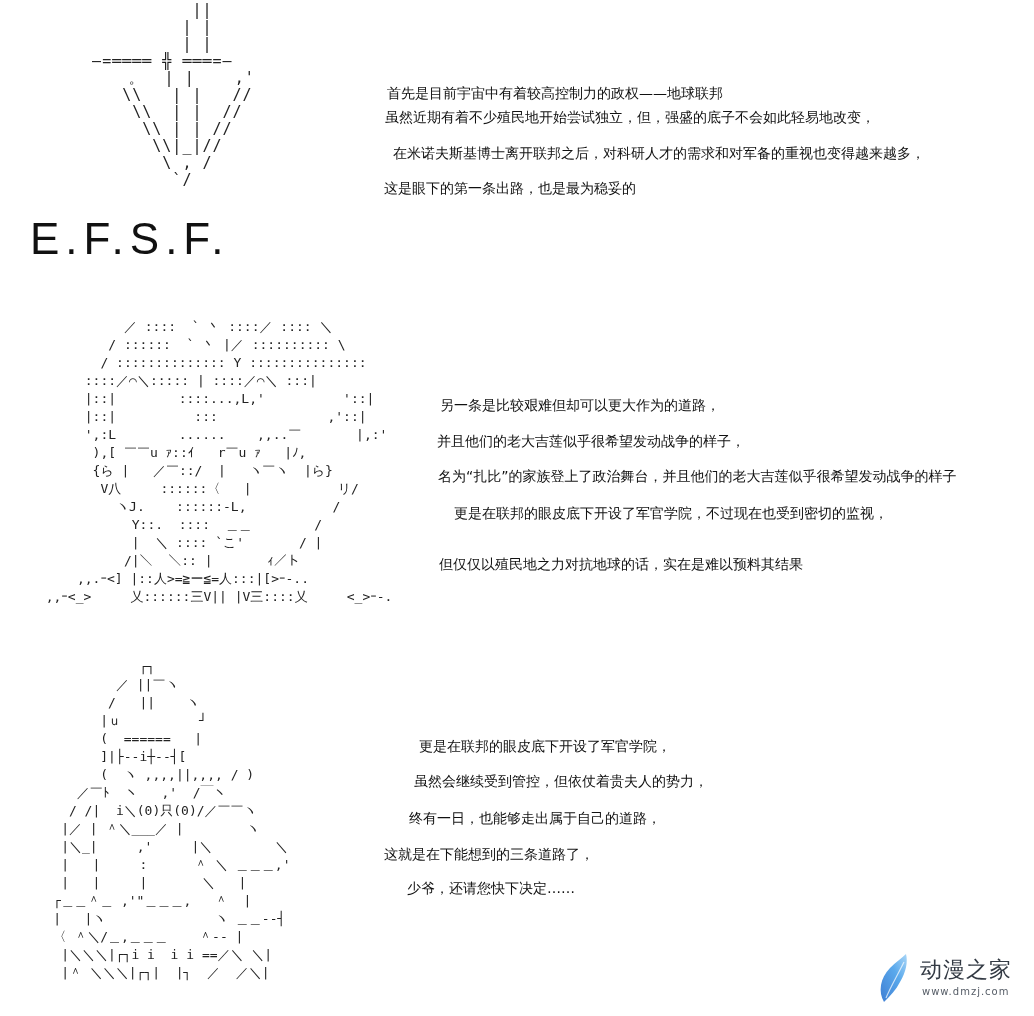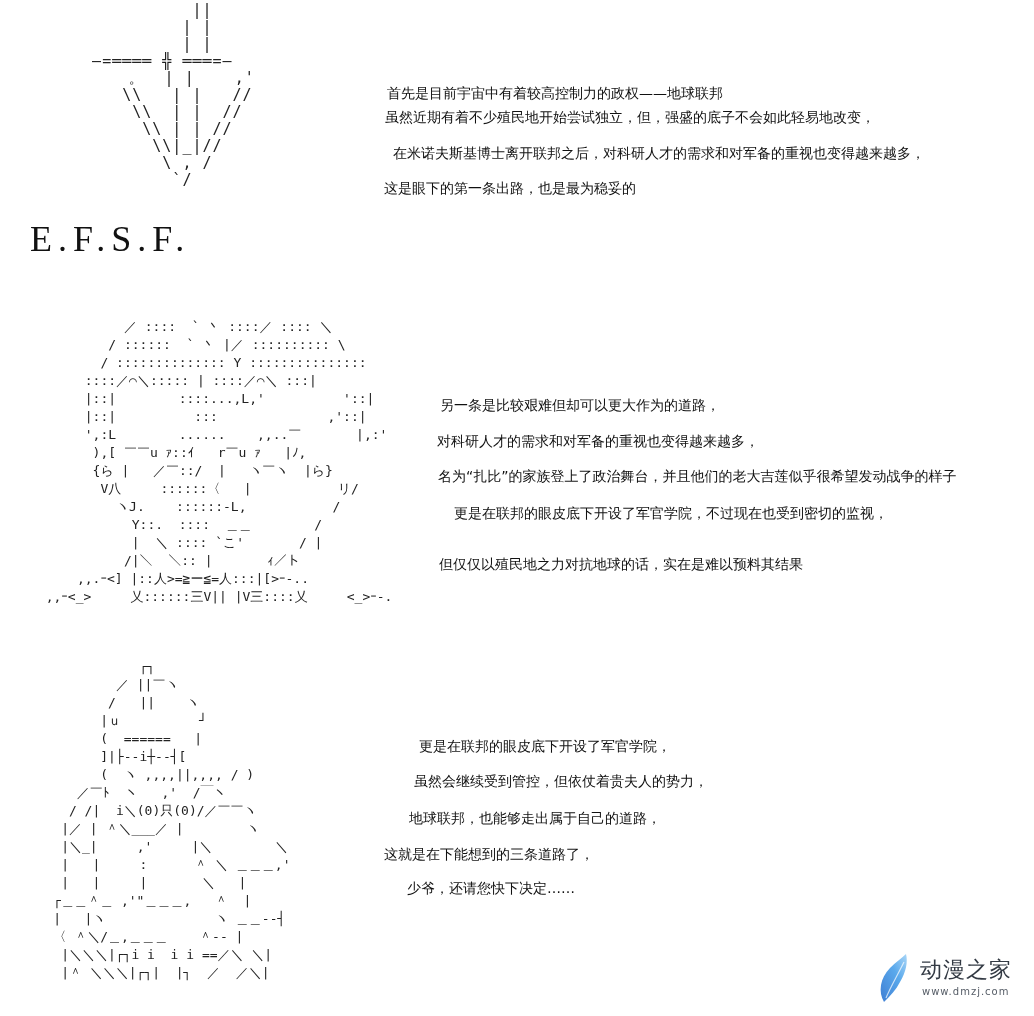--- a/index.html
+++ b/index.html
@@ -36,22 +36,22 @@
       white-space: nowrap;
       font-size: 14px;
       line-height: 16px;
       color: #111111;
       font-family: "DejaVu Sans", sans-serif;
     }
     .efsf-logo {
       position: absolute;
       left: 30px;
       top: 214px;
-      font-family: Liberation Serif, serif;
-      font-size: 36px;
+      font-family: Liberation Sans, sans-serif;
+      font-size: 44px;
       letter-spacing: 6px;
       color: #111;
       font-weight: 200;
       line-height: 50px;
       -webkit-text-stroke: 0;
     }
     .watermark {
       position: absolute;
       left: 872px;
       top: 948px;
@@ -123,21 +123,21 @@
          V八     ::::::〈   |           リ/
            ヽJ.    ::::::-L,           /
              Y::.  ::::  ＿＿        /
              |  ＼ :::: `こ'       / |
             /|＼  ＼:: |       ｨ／ト
       ,,.ｰ&lt;] |::人&gt;=≧ー≦=人:::|[&gt;ｰ-..
   ,,ｰ&lt;_&gt;     乂::::::三V|| |V三::::乂     &lt;_&gt;ｰ-.</pre>
 
   <div class="text-block">
     <div class="text-line" style="left:440px;top:97px;">另一条是比较艰难但却可以更大作为的道路，</div>
-    <div class="text-line" style="left:437px;top:133px;">对科研人才的需求和对军备的重视也变得越来越多，</div>
+    <div class="text-line" style="left:437px;top:133px;">并且他们的老大吉莲似乎很希望发动战争的样子，</div>
     <div class="text-line" style="left:438px;top:168px;">名为“扎比”的家族登上了政治舞台，并且他们的老大吉莲似乎很希望发动战争的样子</div>
     <div class="text-line" style="left:454px;top:205px;">更是在联邦的眼皮底下开设了军官学院，不过现在也受到密切的监视，</div>
     <div class="text-line" style="left:432px;top:256px;margin-left:7px;">但仅仅以殖民地之力对抗地球的话，实在是难以预料其结果</div>
   </div>
 </section>
 
 <section class="panel" style="top:650px;height:366px;">
   <pre class="art" style="left:22px;top:8px;font-size:13px;line-height:18px;">               ┌┐
             ／ ||￣ヽ
            /   ||    ヽ
@@ -153,21 +153,21 @@
      |   |     |       ＼   |
     ┌＿＿＾＿ ,'"＿＿＿,   ＾  |
     |   |ヽ              ヽ ＿＿--┤
     〈 ＾＼/＿,＿＿＿    ＾-- |
      |＼＼＼|┌┐i i  i i ==／＼ ＼|
      |＾ ＼＼＼|┌┐|  |┐  ／  ／＼|</pre>
 
   <div class="text-block">
     <div class="text-line" style="left:419px;top:88px;">更是在联邦的眼皮底下开设了军官学院，</div>
     <div class="text-line" style="left:414px;top:123px;">虽然会继续受到管控，但依仗着贵夫人的势力，</div>
-    <div class="text-line" style="left:409px;top:160px;">地球联邦，也能够走出属于自己的道路，</div>
+    <div class="text-line" style="left:409px;top:160px;">终有一日，也能够走出属于自己的道路，</div>
     <div class="text-line" style="left:384px;top:196px;">这就是在下能想到的三条道路了，</div>
     <div class="text-line" style="left:407px;top:230px;">少爷，还请您快下决定……</div>
   </div>
 </section>
 
 <div class="watermark">
   <svg class="wm-icon" viewBox="0 0 36 52">
     <defs>
       <linearGradient id="wmGrad" x1="0" y1="1" x2="1" y2="0">
         <stop offset="0" stop-color="#3f7fd4"></stop>

